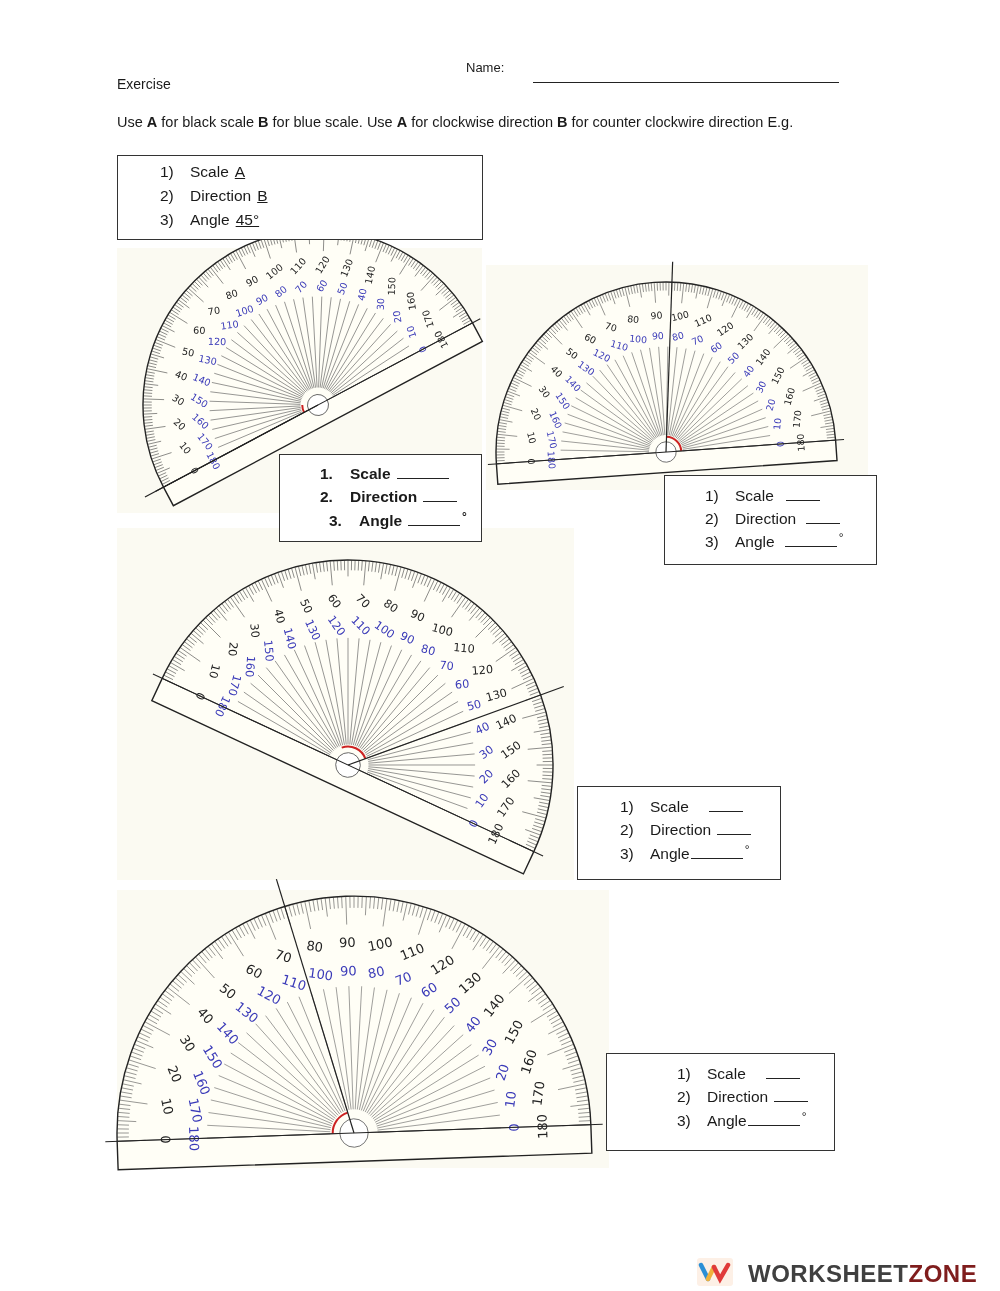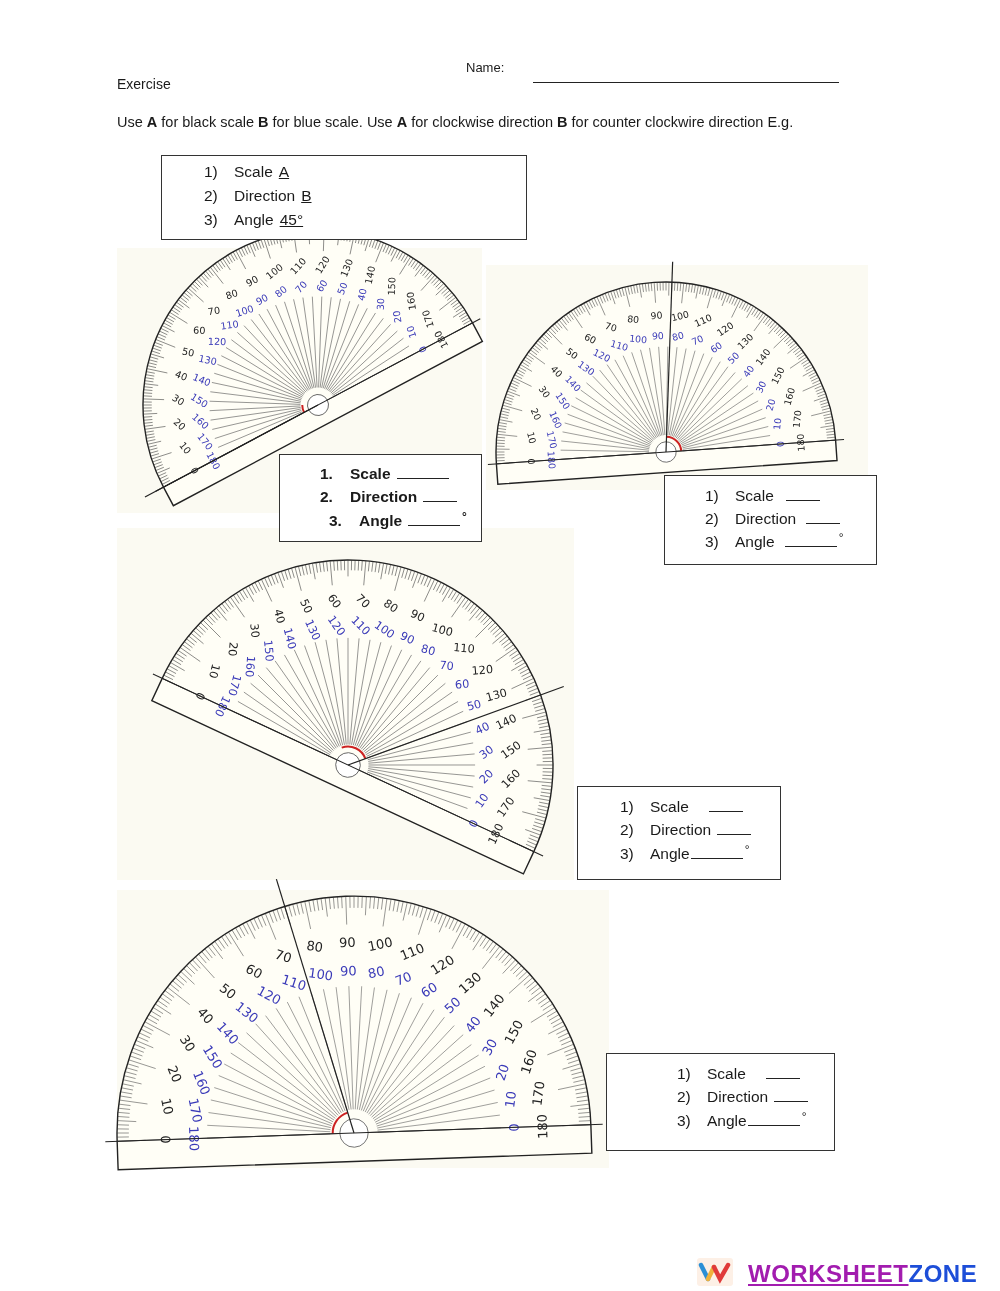--- a/index.html
+++ b/index.html
@@ -14,35 +14,35 @@
   .qbox { position:absolute; background:#fff; border:1.3px solid #333; font-size:15.5px; z-index:5; }
   .qbox .row { position:absolute; white-space:nowrap; }
   .qbox .num { display:inline-block; width:30px; }
   .qbox .blank { display:inline-block; border-bottom:1px solid #222; height:15px; vertical-align:baseline; margin-left:6px; }
   .qbox .ans { text-decoration:underline; margin-left:6px; }
   .qbox .deg { font-size:12px; vertical-align:top; margin-left:2px; }
   .panel { position:absolute; background:#fbfaf2; }
   svg text { font-family:"DejaVu Sans", sans-serif; }
   .footer-logo { left:697px; top:1258px; width:36px; height:28px; background:#fdf0e6; border-radius:3px; }
   .footer-text { left:748px; top:1260px; font-size:24px; font-weight:bold; letter-spacing:0.5px; white-space:nowrap; }
-  .footer-text .p1 { color:#a21caf;text-decoration:underline; }
-  .footer-text .p2 { color:#1d4ed8; }
+  .footer-text .p1 { color:#404040; }
+  .footer-text .p2 { color:#7f1d1d; }
 </style>
 </head>
 <body>
 
 <div class="abs title">Exercise</div>
 <div class="abs name-label">Name:</div>
 <div class="abs name-line"></div>
 
 <div class="abs instructions">
   <span>Use </span><b>A</b><span> for black scale </span><b>B</b><span> for blue scale. Use </span><b>A</b><span> for clockwise direction </span><b>B</b><span> for counter clockwire direction E.g.</span>
 </div>
 
-<div class="qbox" style="left:117px;top:155px;width:364px;height:83px;margin-left:44px;">
+<div class="qbox" style="left:117px;top:155px;width:364px;height:83px;">
   <div class="row" style="left:42px;top:7px;"><span class="num">1)</span><span>Scale</span><span class="ans">A</span></div>
   <div class="row" style="left:42px;top:31px;"><span class="num">2)</span><span>Direction</span><span class="ans">B</span></div>
   <div class="row" style="left:42px;top:55px;"><span class="num">3)</span><span>Angle</span><span class="ans">45°</span></div>
 </div>
 
 <div class="panel" style="left:117px;top:248px;width:365px;height:265px;"></div>
 <div class="panel" style="left:486px;top:265px;width:382px;height:225px;"></div>
 <div class="panel" style="left:117px;top:528px;width:457px;height:352px;"></div>
 <div class="panel" style="left:117px;top:890px;width:492px;height:278px;"></div>
 

